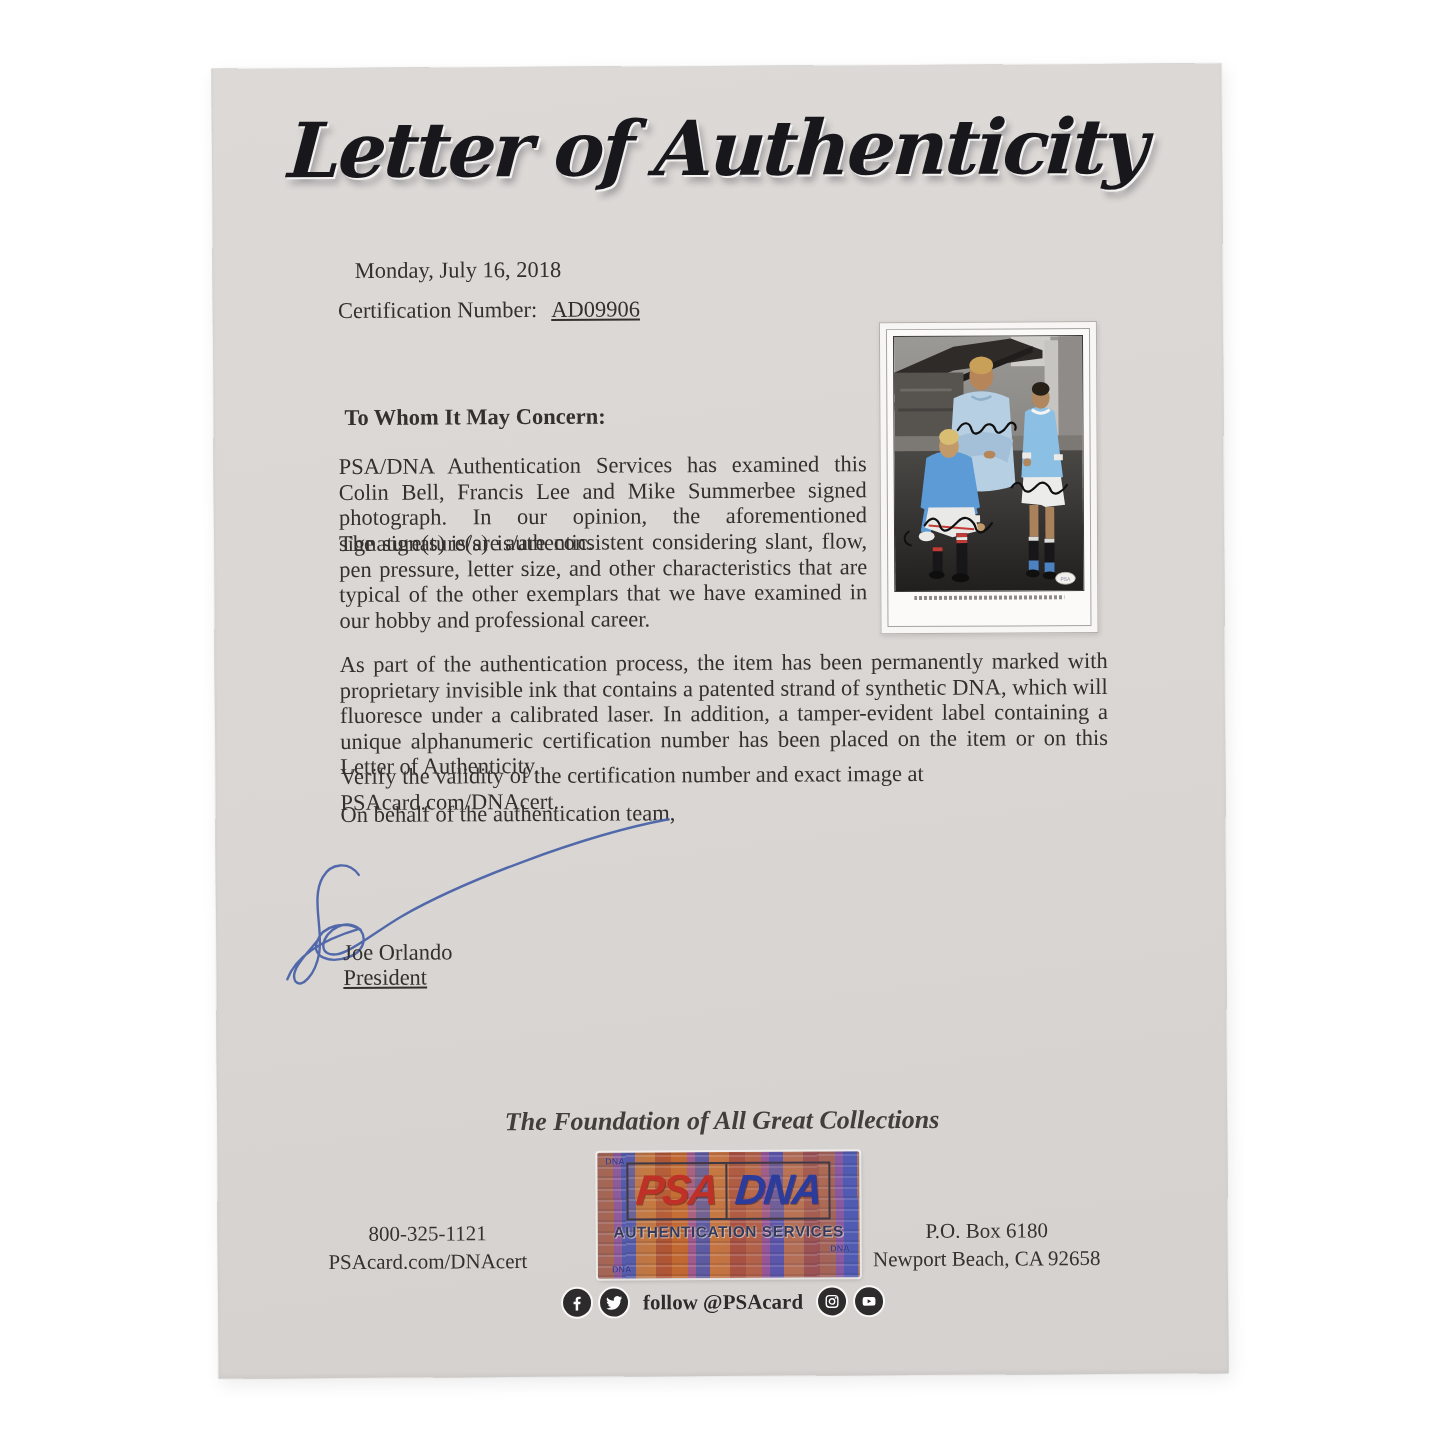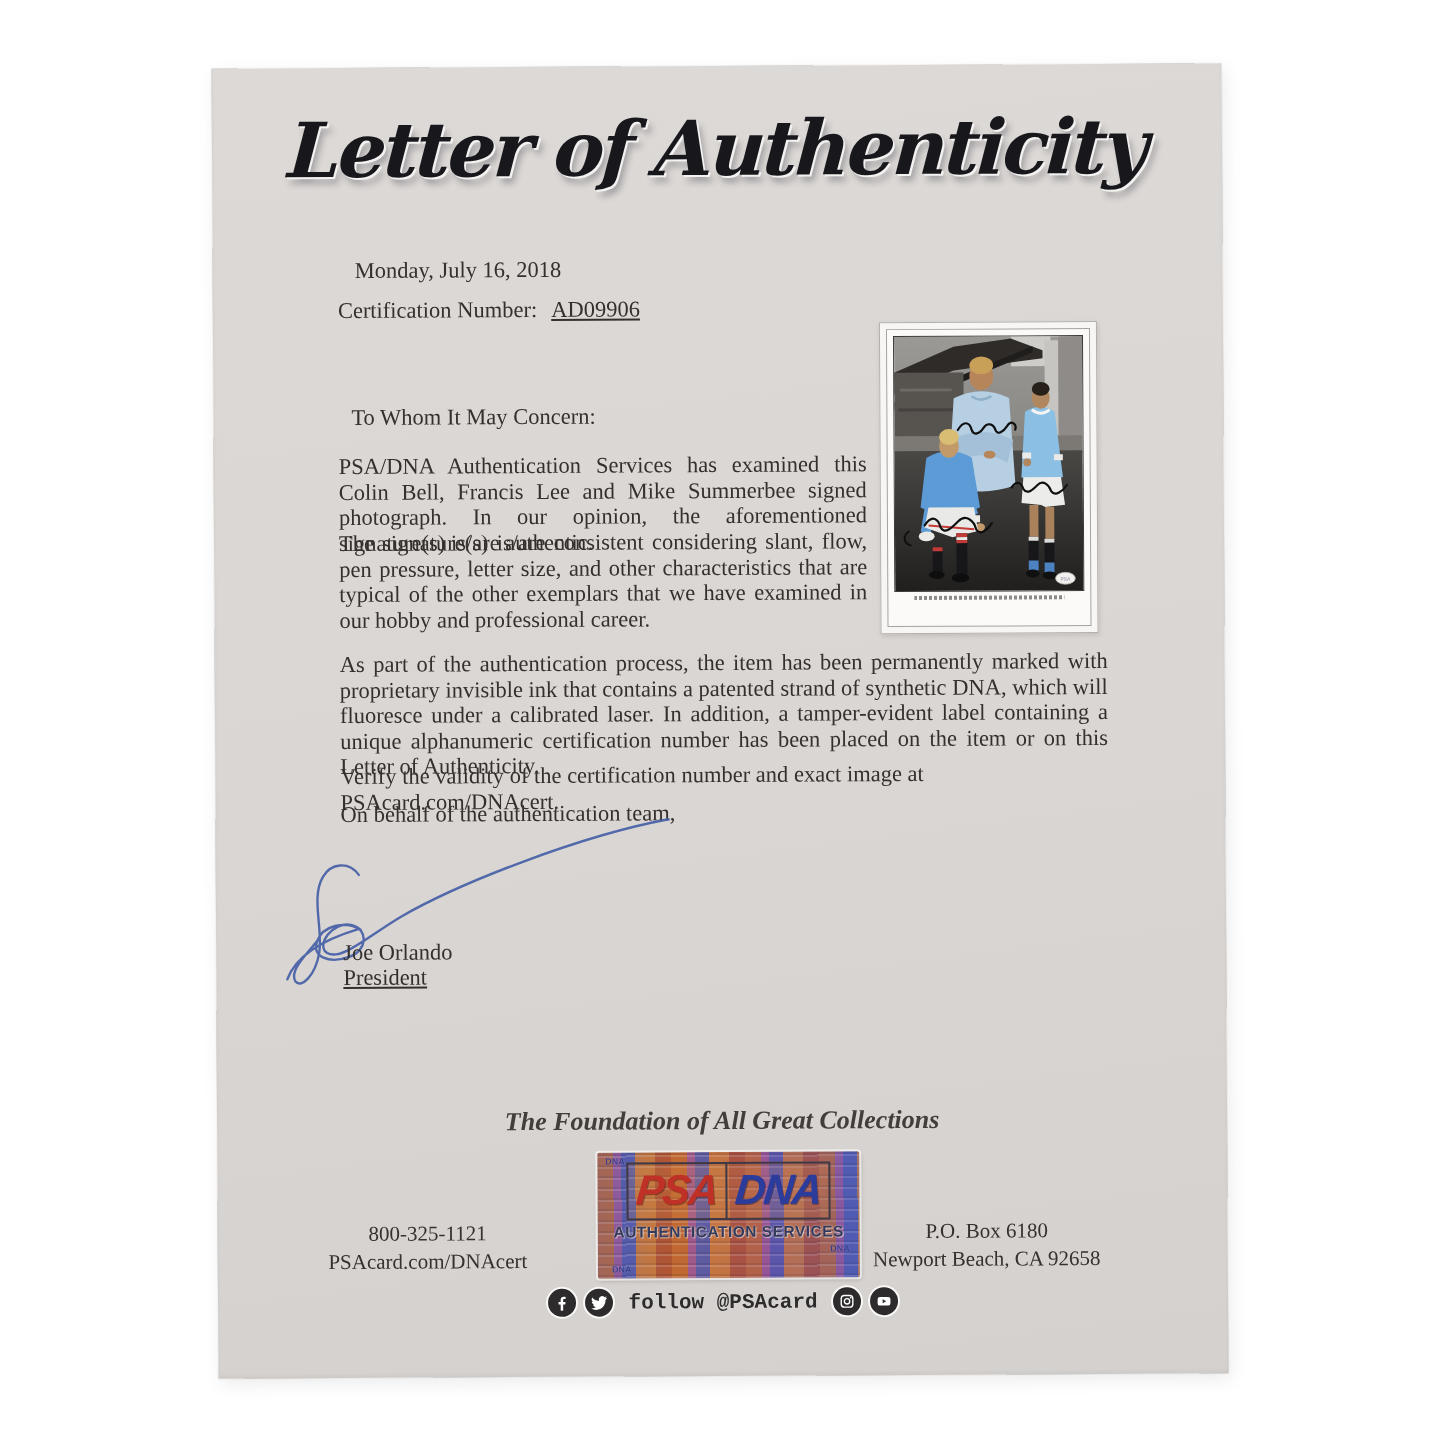--- a/index.html
+++ b/index.html
@@ -20,21 +20,21 @@
     font-family:"DejaVu Serif","Liberation Serif",serif;
     font-style:italic; font-weight:bold; font-size:76px; letter-spacing:-3px;
     color:#17171c; transform:skewX(-4deg);
     text-shadow:2px 2px 0 #f3f2f1, 5px 7px 6px rgba(40,40,55,.30);
   }
 
   .bodytext { color:#33302d; font-size:22.5px; line-height:25.5px; }
   .date-line  { position:absolute; left:142px; top:190px; }
   .cert-line  { position:absolute; left:125px; top:230px; }
   .cert-line .num { margin-left:14px;text-decoration:underline; }
-  .salutation { position:absolute; left:138px; top:337px; }
+  .salutation { position:absolute; left:131px; top:337px;font-weight:bold; }
   .para { position:absolute; left:125px; text-align:justify; }
   .p1 { top:386px; width:528px; }
   .p2 { top:463px; width:528px; }
   .p3 { top:584px; width:768px; }
   .verify-line   { position:absolute; left:125px; top:696px; width:800px; }
   .closing-line  { position:absolute; left:125px; top:734px; }
   .signer-name   { position:absolute; left:127px; top:872px; }
   .signer-title  { position:absolute; left:127px; top:897px;text-decoration:underline; }
 
   .signature-svg { position:absolute; left:55px; top:745px; width:410px; height:175px; }
@@ -104,21 +104,21 @@
     position:absolute; top:1222px; left:0; width:100%;
     display:flex; justify-content:center; align-items:center; gap:9px;
   }
   .social-icon {
     width:28px; height:28px; border-radius:50%; background:#2d2b2b;
     display:flex; align-items:center; justify-content:center;
     box-shadow:0 0 0 2px rgba(250,249,247,.95);
   }
   .social-icon svg { display:block; }
   .social-text {
-    font-family:Liberation Mono, monospace;
+    font-family:Liberation Serif, serif;
     font-weight:bold; font-size:21px; color:#2d2b2b; margin:0 6px;
     text-shadow:0 0 1px rgba(255,255,255,.6);
     text-align:right;
   }
 </style>
 </head>
 <body>
 
 <div class="stage">
   <div class="paper">

